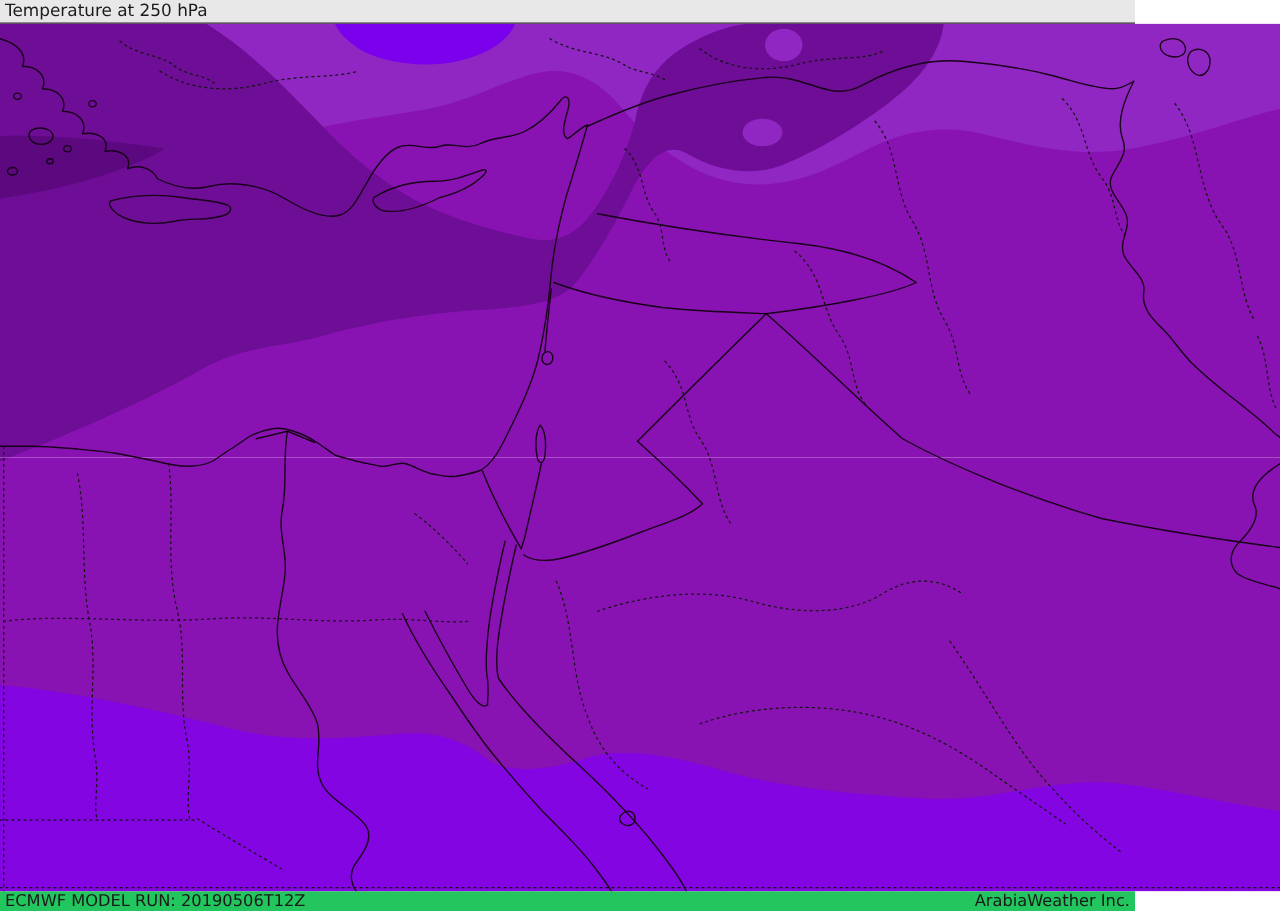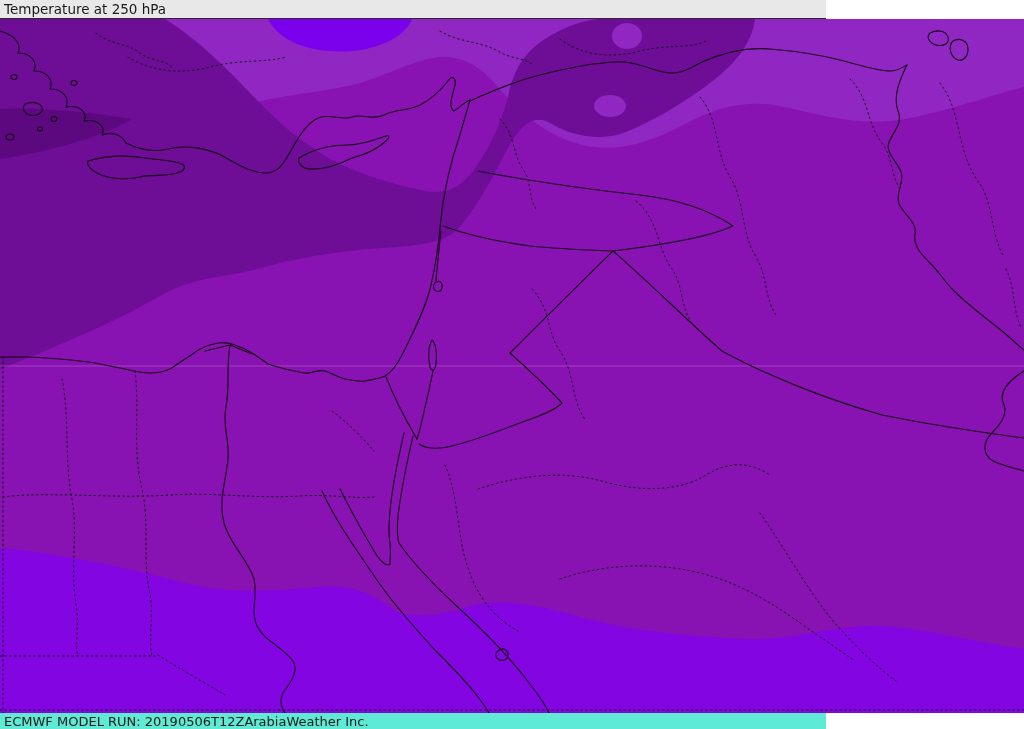--- a/index.html
+++ b/index.html
@@ -1,17 +1,17 @@
 <!DOCTYPE html>
 <html><head>
 <meta charset="utf-8">
 <style>
   html,body{margin:0;padding:0;width:1024px;height:729px;overflow:hidden;background:#fff;
     font-family:"DejaVu Sans","Liberation Sans",sans-serif;}
-  .bar{width:826px;background:#e8e8e8;display:flex;justify-content:flex-start;align-items:center;
+  .bar{width:908px;background:#e8e8e8;display:flex;justify-content:space-between;align-items:center;
     box-sizing:border-box;padding:0 4px;color:#1a1a1a;}
   #header{height:19px;border-bottom:1px solid #2a2a2a;font-size:13.5px;}
   #footer{height:16px;font-size:13px;}
   #map{width:1024px;height:694px;position:relative;line-height:0;}
   svg{display:block;}
   .txt{white-space:nowrap;}
 </style>
 </head>
 <body>
 
@@ -119,16 +119,16 @@
     <path d="M440,12 C460,24 480,22 498,32 C510,40 522,38 534,46" stroke="#141414"></path>
     <path d="M560,20 C580,36 610,40 640,32 C668,25 690,30 706,22" stroke="#141414"></path>
     <path d="M96,14 C110,26 128,24 140,34 C150,42 162,40 172,48" stroke="#141414"></path>
     <path d="M940,64 C962,92 956,132 978,162 C994,184 990,214 1004,238" stroke="#141414"></path>
     <path d="M1006,250 C1016,270 1012,292 1022,310" stroke="#141414"></path>
     <path d="M850,60 C870,80 866,104 882,124 C894,140 890,158 902,172" stroke="#141414"></path>
   </g>
 </svg>
 </div>
 
-<div id="footer" class="bar" style="background: #5eead4; color: rgb(26, 26, 26);">
+<div id="footer" class="bar" style="background: #22c55e; color: rgb(26, 26, 26);">
   <span class="txt">ECMWF MODEL RUN: 20190506T12Z</span>
   <span class="txt">ArabiaWeather Inc.</span>
 </div>
 
 </body></html>

